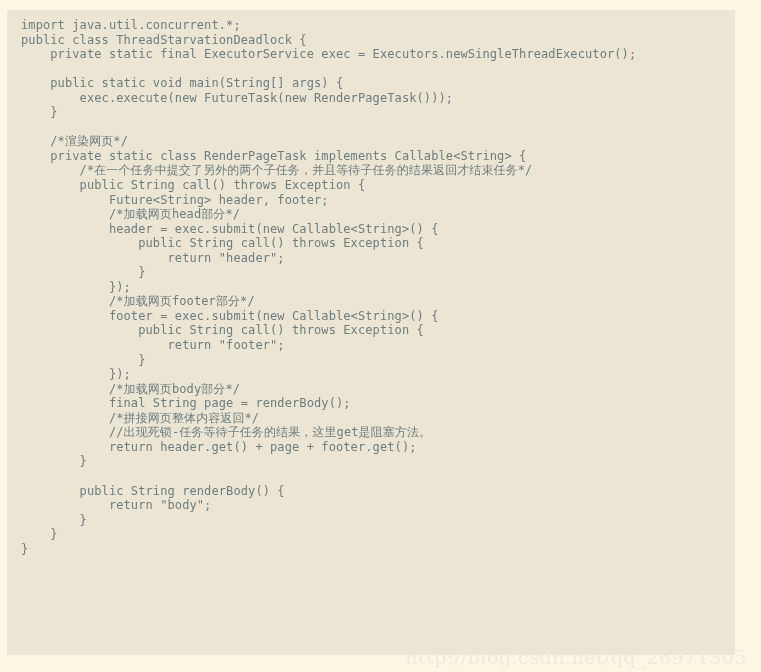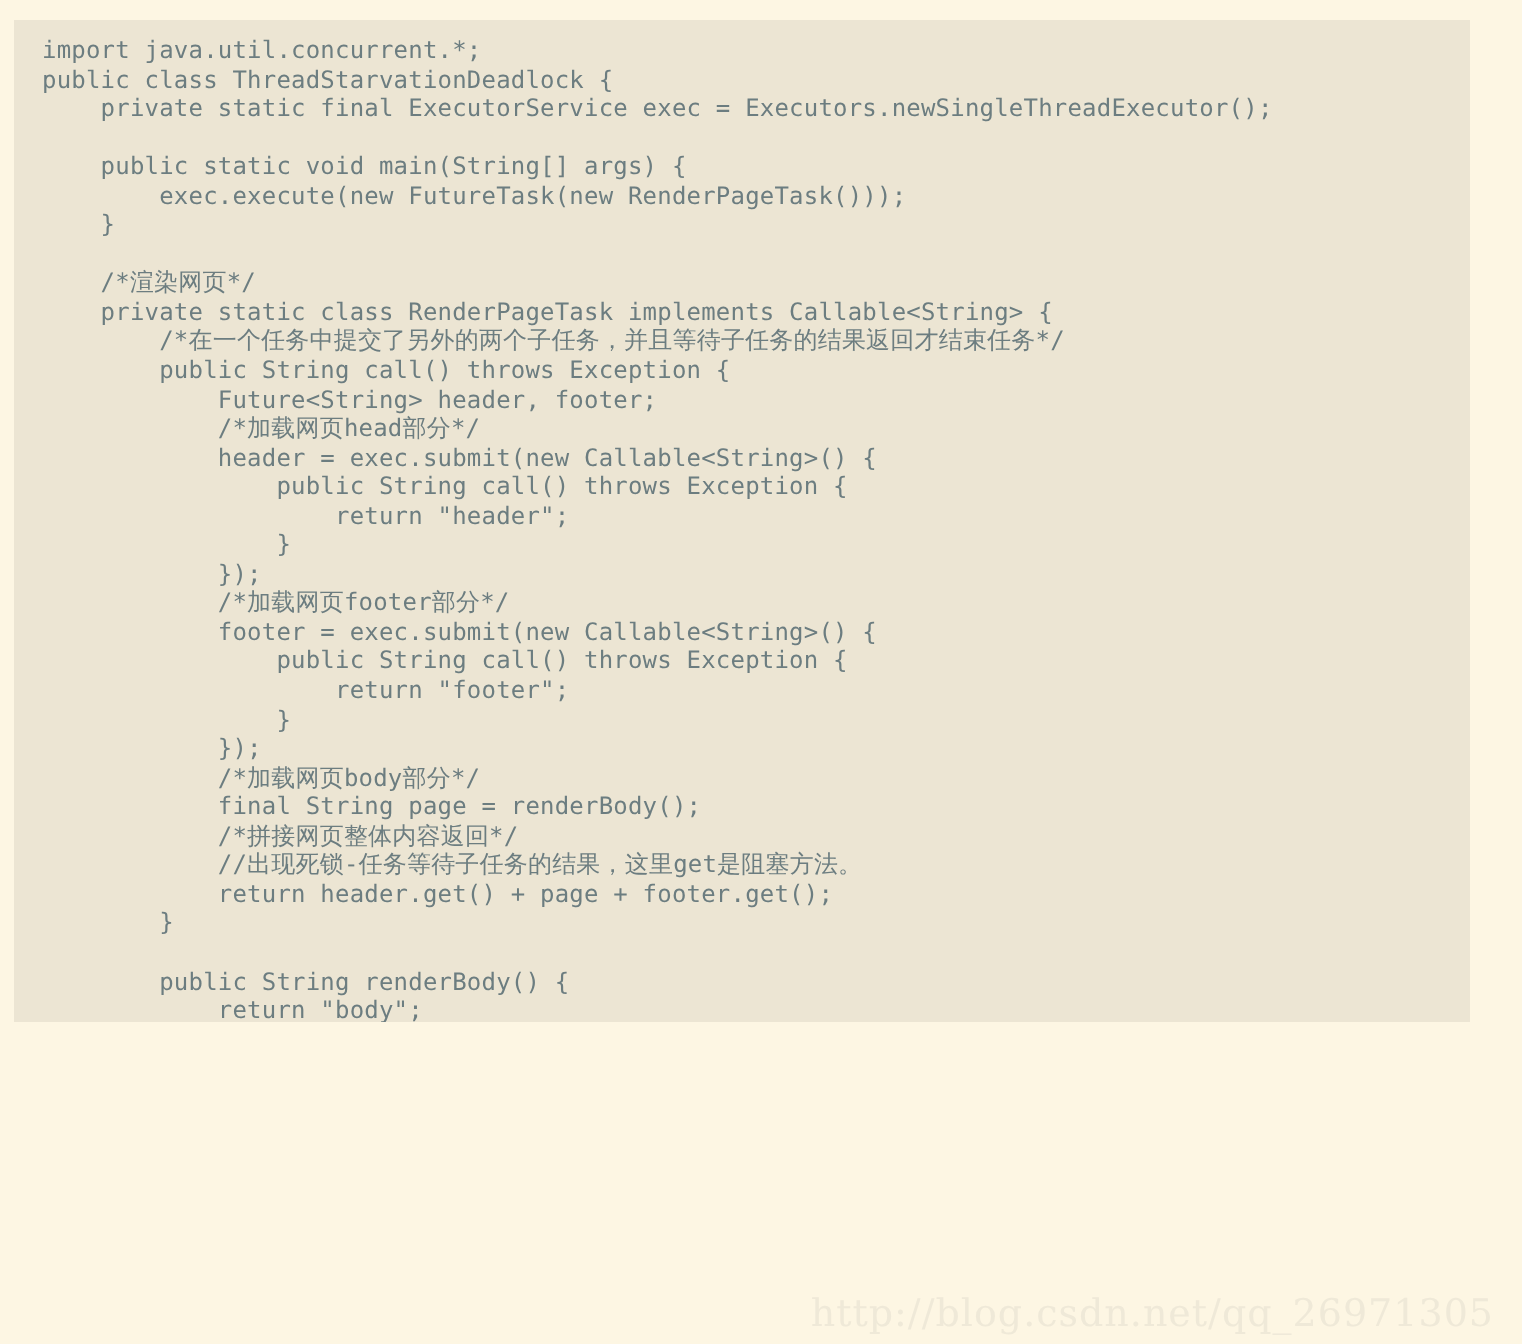--- a/index.html
+++ b/index.html
@@ -19,21 +19,21 @@
     position: absolute;
     inset: 0;
     background: #fdf6e3;
   }
 
   .code-block {
     position: absolute;
     left: 7px;
     top: 10px;
     width: 728px;
-    height: 501px;
+    height: 645px;
     background: #ece5d3;
     box-sizing: border-box;
     padding: 8px 0 0 0;
     overflow: hidden;
   }
 
   .code-lines {
     margin: 0;
     padding: 0;
     list-style: none;

